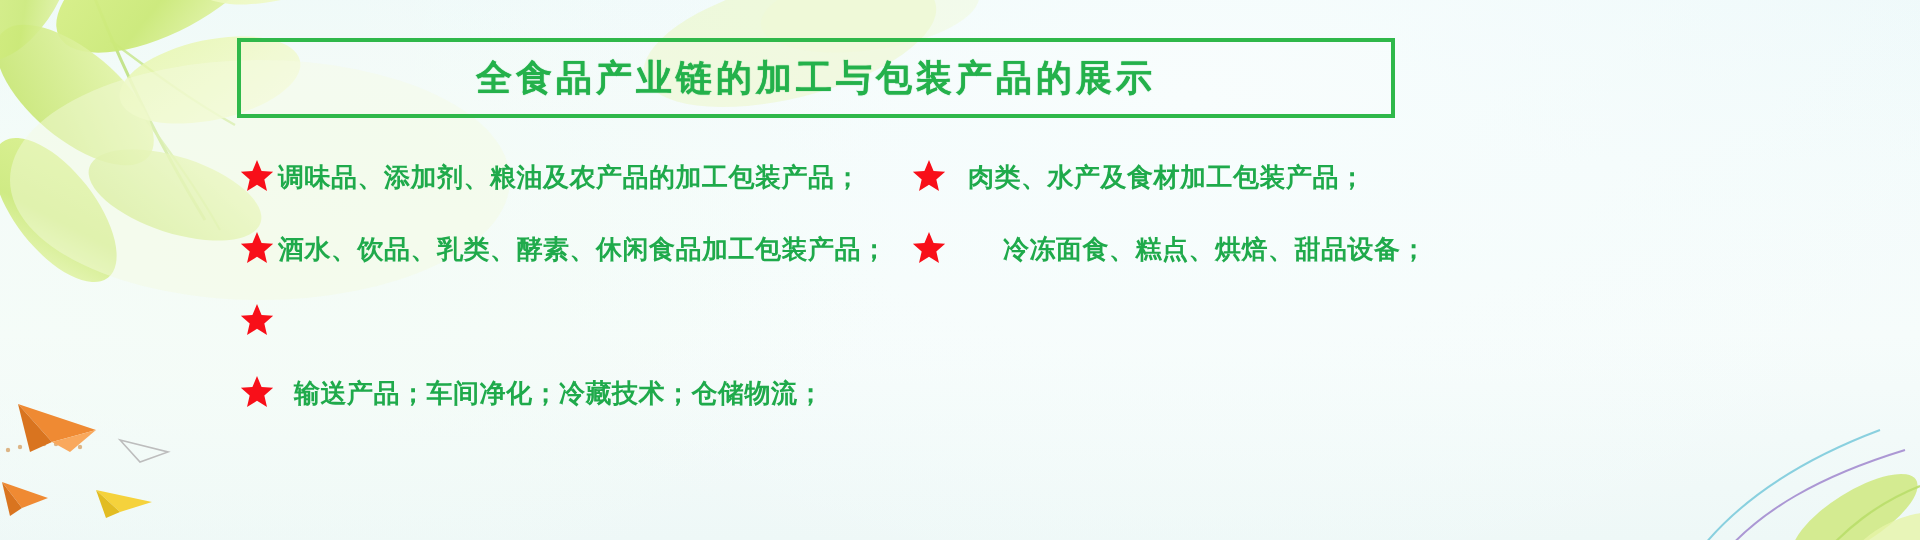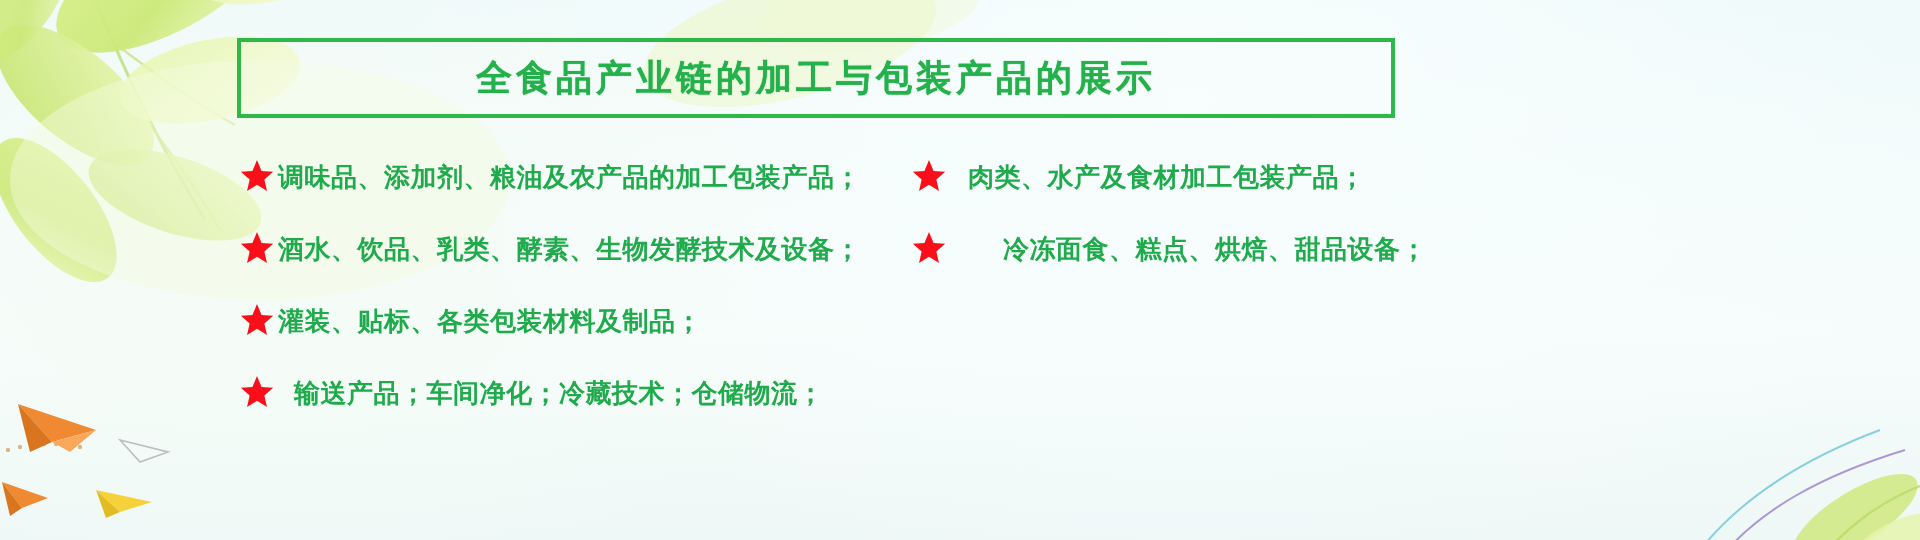--- a/index.html
+++ b/index.html
@@ -166,30 +166,29 @@
         </span>
         <span class="btext">调味品、添加剂、粮油及农产品的加工包装产品；</span>
       </div>
 
       <div class="bullet">
         <span class="star">
           <svg viewBox="0 0 32 32">
               <polygon points="16,1 20.3,11.2 31.2,12.1 22.9,19.3 25.4,30 16,24.3 6.6,30 9.1,19.3 0.8,12.1 11.7,11.2" fill="#f80f19"></polygon>
             </svg>
         </span>
-        <span class="btext">酒水、饮品、乳类、酵素、生物发酵技术及设备；</span>
-      </div>
-
-      <div class="bullet">
-        <span class="star">
-          <svg viewBox="0 0 32 32">
-              <polygon points="16,1 20.3,11.2 31.2,12.1 22.9,19.3 25.4,30 16,24.3 6.6,30 9.1,19.3 0.8,12.1 11.7,11.2" fill="#f80f19"></polygon>
-            </svg>
-        </span>
-        <span class="btext">灌装、贴标、各类包装材料及制品；</span>
+        <span class="btext">酒水、饮品、乳类、酵素、休闲食品加工包装产品；</span>
+      </div>
+
+      <div class="bullet">
+        <span class="star">
+          <svg viewBox="0 0 32 32">
+              <polygon points="16,1 20.3,11.2 31.2,12.1 22.9,19.3 25.4,30 16,24.3 6.6,30 9.1,19.3 0.8,12.1 11.7,11.2" fill="#f80f19"></polygon>
+            </svg>
+        </span>
       </div>
 
       <div class="bullet">
         <span class="star">
           <svg viewBox="0 0 32 32">
               <polygon points="16,1 20.3,11.2 31.2,12.1 22.9,19.3 25.4,30 16,24.3 6.6,30 9.1,19.3 0.8,12.1 11.7,11.2" fill="#f80f19"></polygon>
             </svg>
         </span>
         <span class="btext">输送产品；车间净化；冷藏技术；仓储物流；</span>
       </div>

